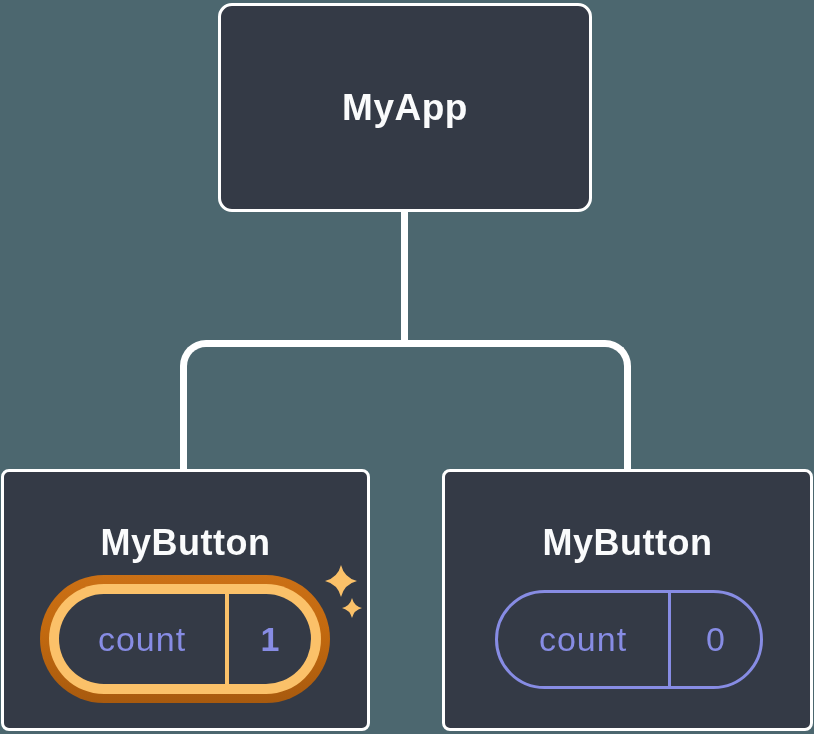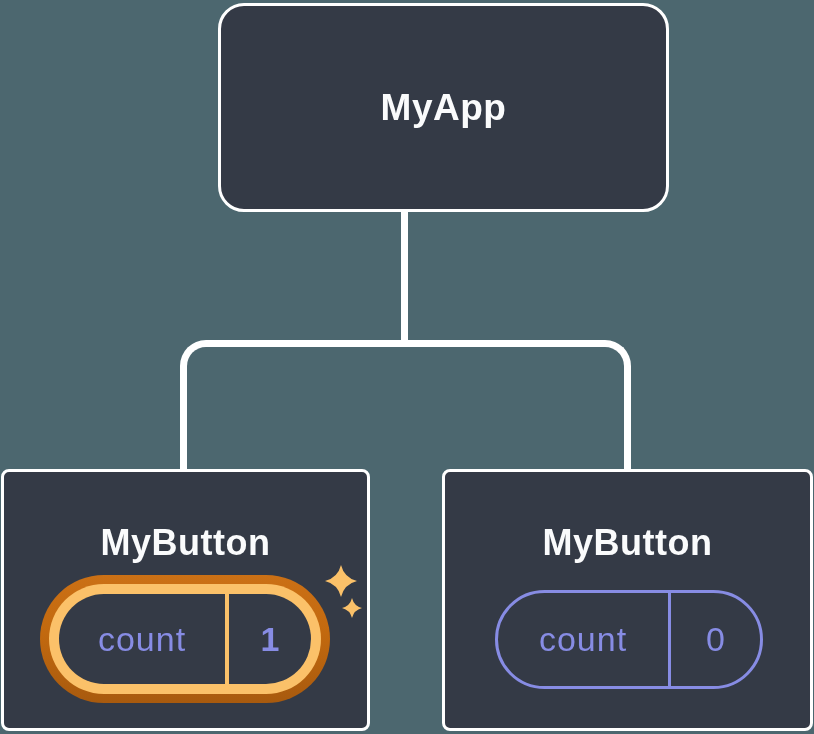--- a/index.html
+++ b/index.html
@@ -41,23 +41,23 @@
     border-radius:26px 26px 0 0;
   }
   
   .node{
     position:absolute;
     background:var(--node-bg);
     border:3px solid var(--node-border);
     border-radius:8px;
   }
   .node-root{
-    left:218px;top:3px;width:451px;height:209px;
+    left:218px;top:3px;width:374px;height:209px;
     display:flex;align-items:center;justify-content:center;
-    border-radius:26px;
+    border-radius:14px;
   }
   .node-label{
     color:var(--title);
     font-size:37px;
     font-weight:700;
     letter-spacing:.5px;
   }
   .node-child{
     top:469px;width:369px;height:262px;
   }

